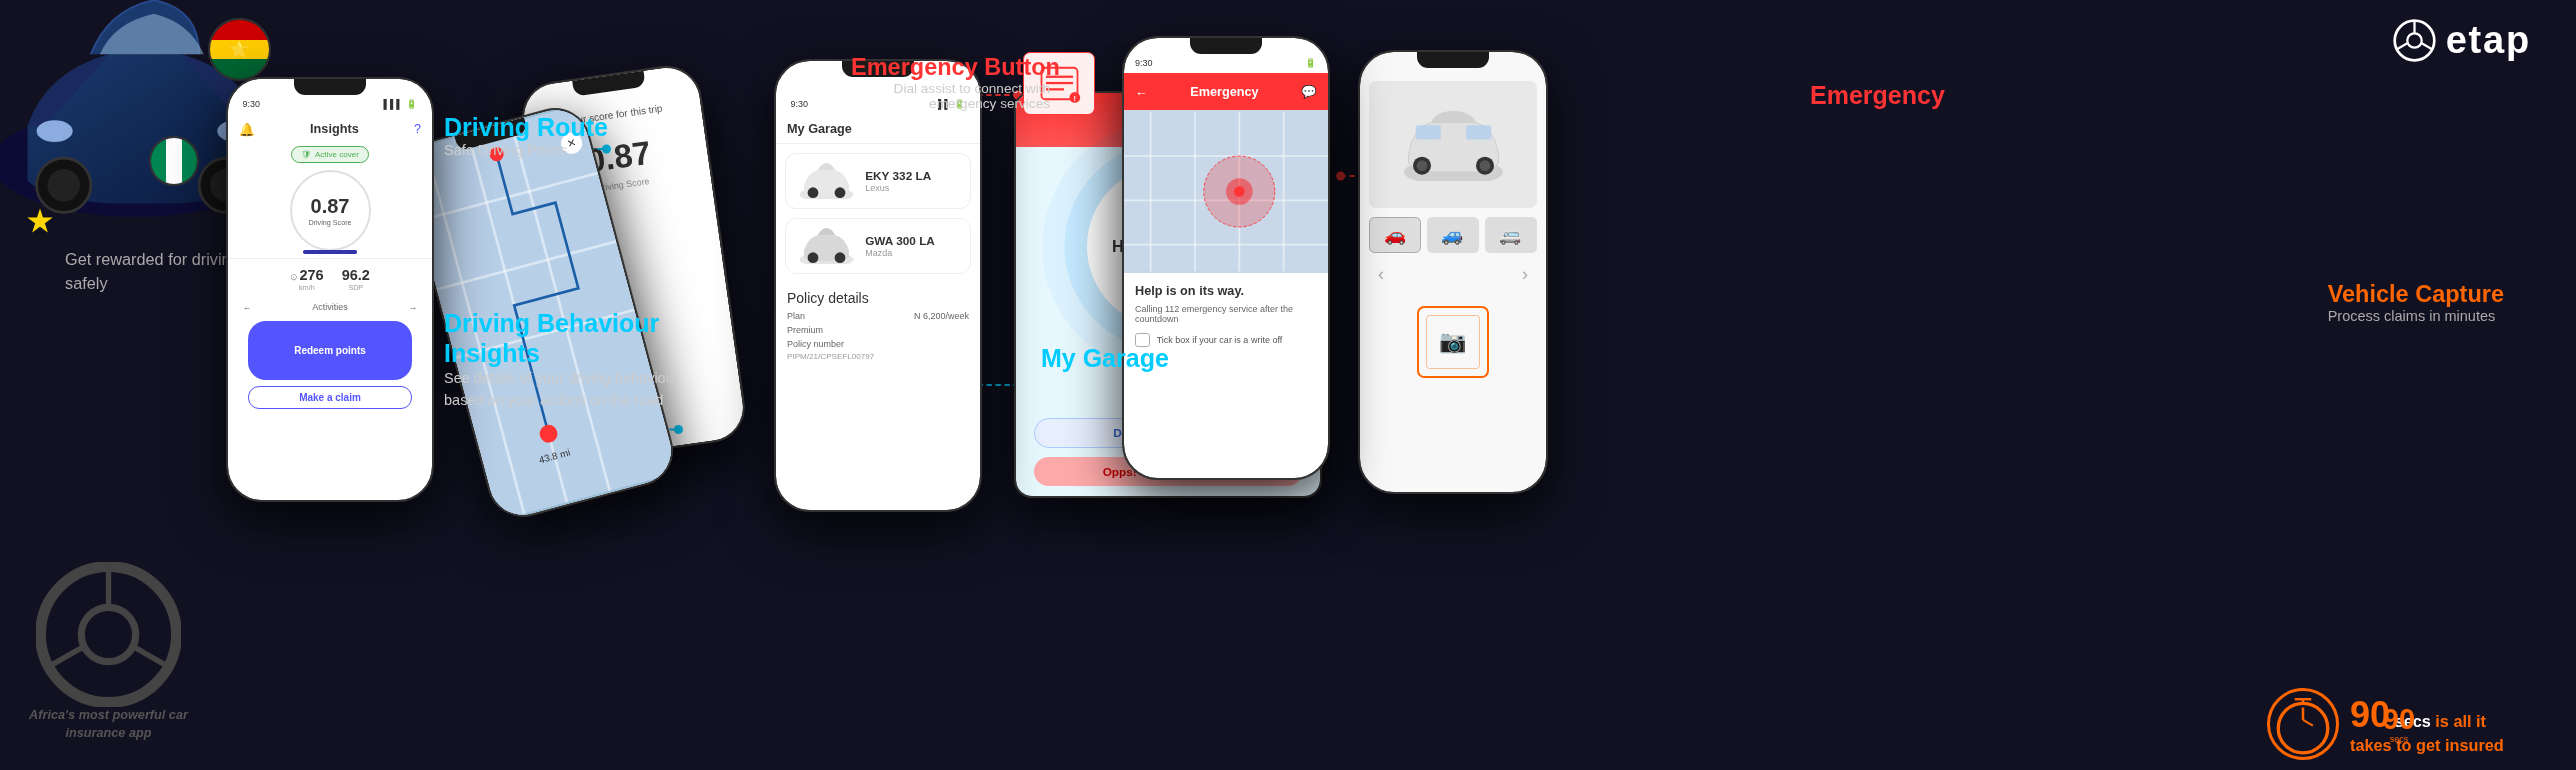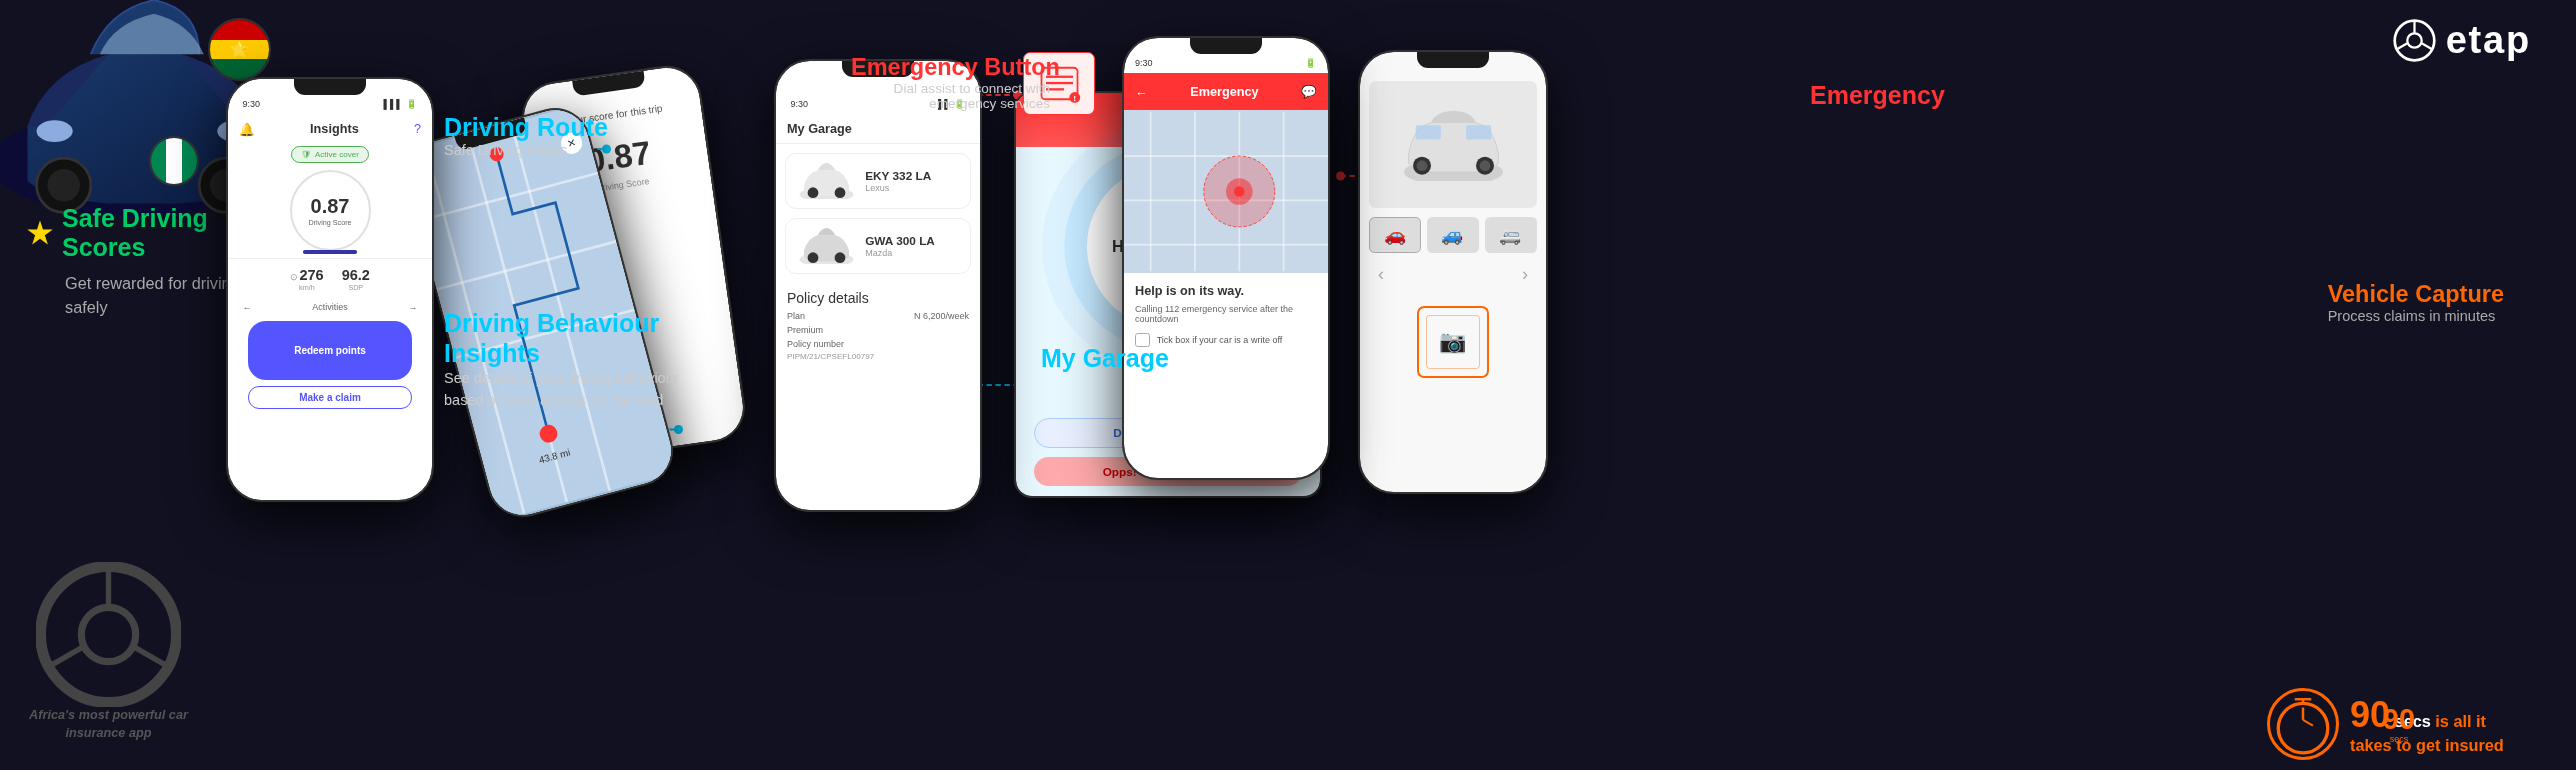--- a/index.html
+++ b/index.html
@@ -701,21 +701,20 @@
   <div style="display:flex; height:100%;">
     <div style="width:33.33%; background:#008751;"></div>
     <div style="width:33.33%; background:white;"></div>
     <div style="width:33.33%; background:#008751;"></div>
   </div>
 </div>
 
 <div class="safe-driving-section">
   <div class="safe-driving-title">
     <span class="star-icon">★</span>
-    <span>Safe Driving Scores</span>
   </div>
   <div class="safe-driving-desc">Get rewarded for driving safely</div>
 </div>
 
 <div class="steering-wheel-section">
   <svg class="steering-wheel" viewBox="0 0 160 160">
     <circle cx="80" cy="80" r="75" fill="none" stroke="#444" stroke-width="12"></circle>
     <circle cx="80" cy="80" r="30" fill="none" stroke="#444" stroke-width="8"></circle>
     <line x1="80" y1="5" x2="80" y2="50" stroke="#444" stroke-width="6"></line>
     <line x1="15" y1="115" x2="55" y2="92" stroke="#444" stroke-width="6"></line>

